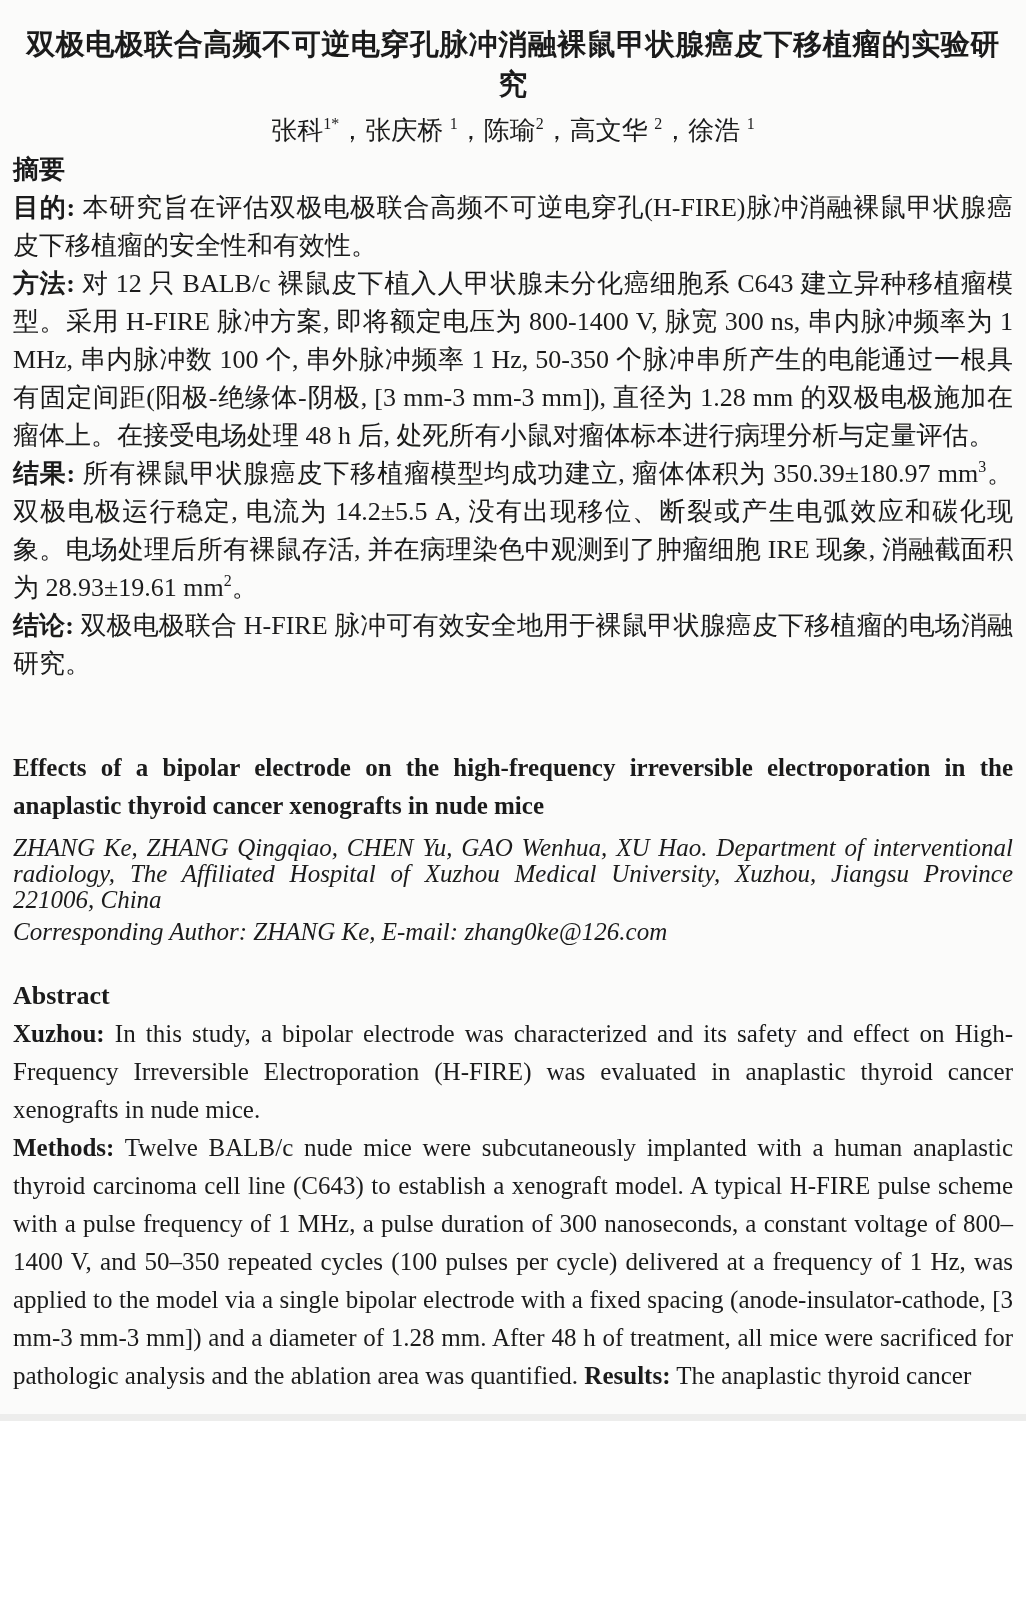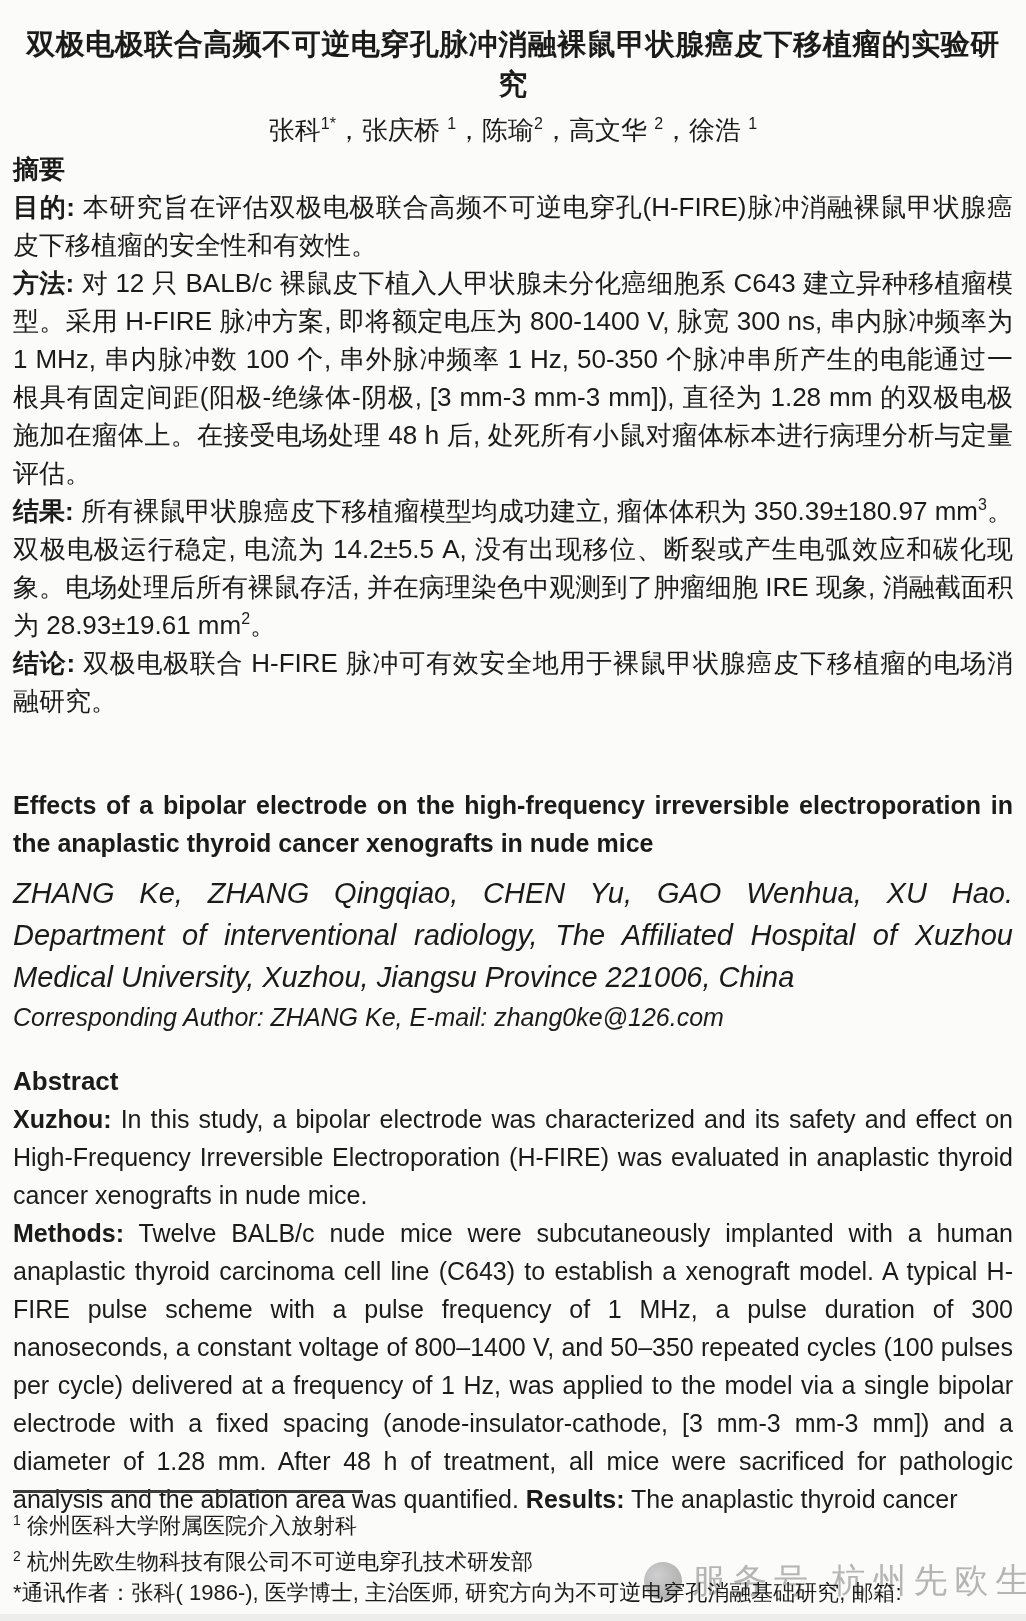--- a/index.html
+++ b/index.html
@@ -1,22 +1,22 @@
 <!DOCTYPE html>
 <html><head>
 <meta charset="utf-8">
 <style>
   html, body { margin: 0; padding: 0; background: #ffffff; }
   .page {
     position: relative;
     width: 1026px;
-    height: 1621px;
+    height: 1421px;
     background: #fbfbfa;
     overflow: hidden;
-    font-family: Liberation Sans, sans-serif;
+    font-family: Liberation Serif, serif;
     color: #1b1b1b;
     box-sizing: border-box;
   }
   .content { padding: 24px 13px 0 13px; position: relative; z-index: 2; }
 
   .title-cn {
     font-size: 29px;
     font-weight: bold;
     text-align: center;
     line-height: 40px;
@@ -49,23 +49,23 @@
 
   .title-en {
     margin-top: 66px;
     font-size: 25px;
     font-weight: bold;
     line-height: 38px;
     text-align: justify;
   }
   .authors-en {
     margin-top: 10px;
-    font-size: 29px;
+    font-size: 25px;
     font-style: italic;
-    line-height: 42px;
+    line-height: 26px;
     text-align: justify;
     margin-bottom: 0;
   }
   .corresponding {
     font-size: 25px;
     font-style: italic;
     line-height: 38px;
     margin: 0;
   }
   .heading-en {

